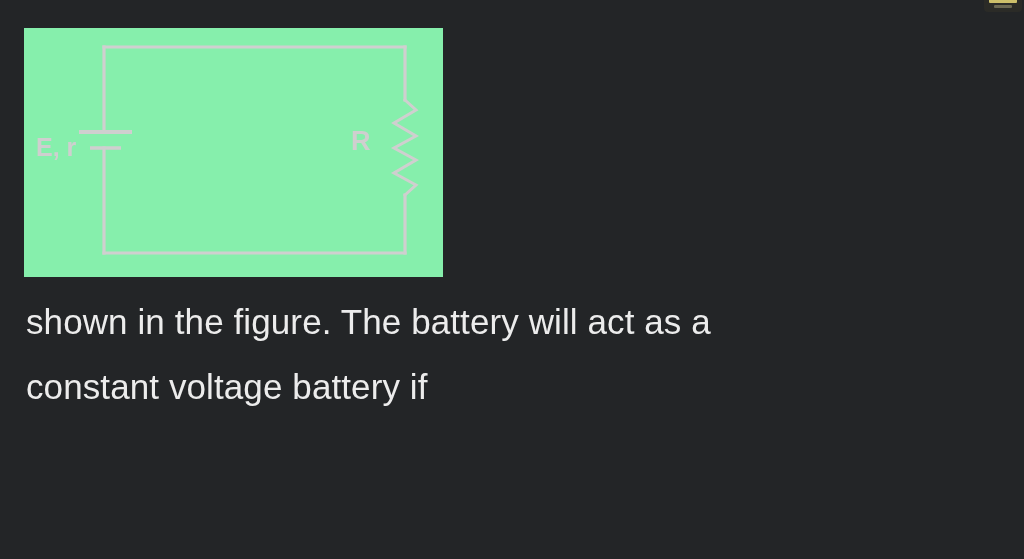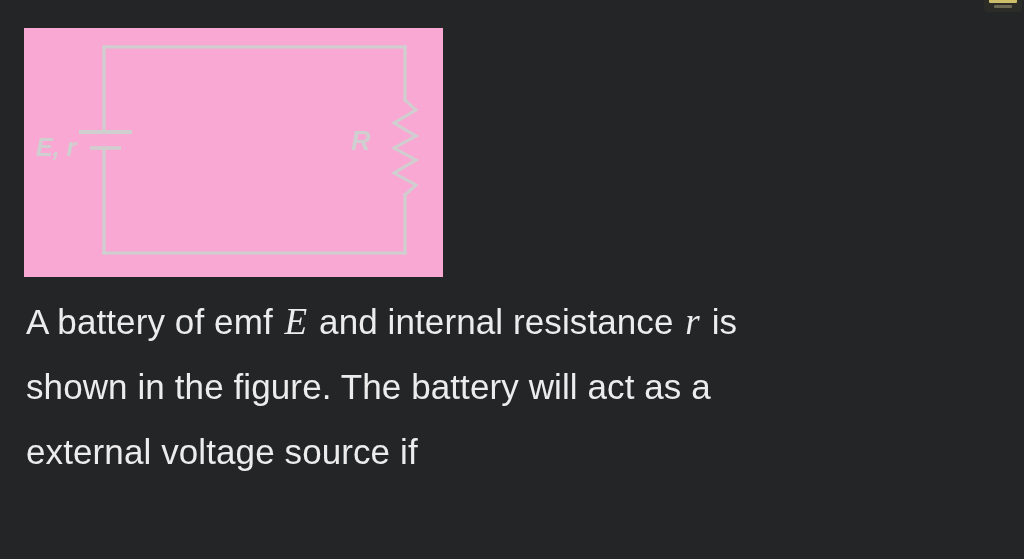--- a/index.html
+++ b/index.html
@@ -46,22 +46,21 @@
     border-radius: 1px;
   }
 
   
   #figure-panel {
     position: absolute;
     left: 24px;
     top: 28px;
     width: 419px;
     height: 249px;
-    background: #f9a8d4;
-    font-style: italic;
+    background: #86efac;
   }
   #circuit-svg {
     display: block;
     width: 419px;
     height: 249px;
   }
 
   
   #question-block {
     position: absolute;
@@ -113,16 +112,15 @@
     <line x1="55" y1="104" x2="108" y2="104" stroke="#cfcfcf" stroke-width="4"></line>
 
     <line x1="66" y1="120" x2="97" y2="120" stroke="#cfcfcf" stroke-width="3.5"></line>
 
     <text x="12" y="128" fill="#cfcfcf" font-family="Liberation Sans, sans-serif" font-size="25" font-weight="bold">E, r</text>
     <text x="327" y="122" fill="#cfcfcf" font-family="Liberation Sans, sans-serif" font-size="27" font-weight="bold">R</text>
   </svg>
 </div>
 
 <div id="question-block">
-  <div class="ln"><span>A battery of emf </span><span class="mathvar">E</span><span>  and internal resistance </span><span class="mathvar">r</span><span> is</span></div>
   <div class="ln"><span>shown in the figure. The battery will act as a</span></div>
-  <div class="ln"><span>external voltage source if</span></div>
+  <div class="ln"><span>constant voltage battery if</span></div>
 </div>
 
 </body></html>

